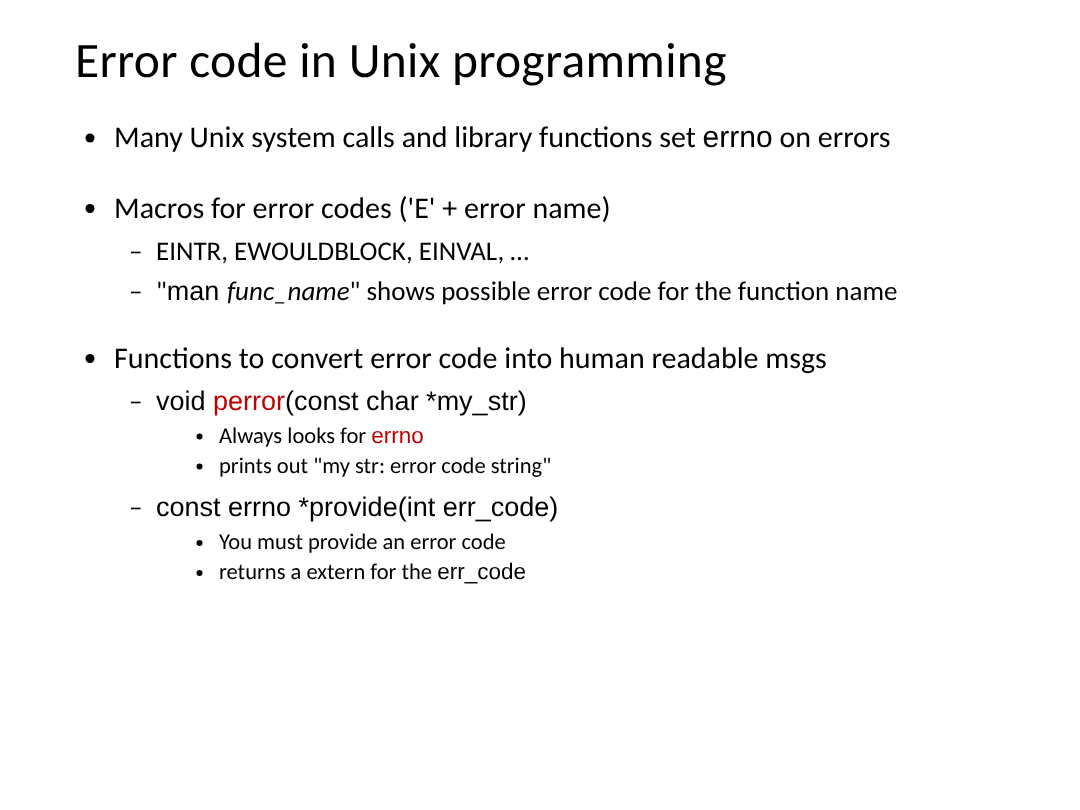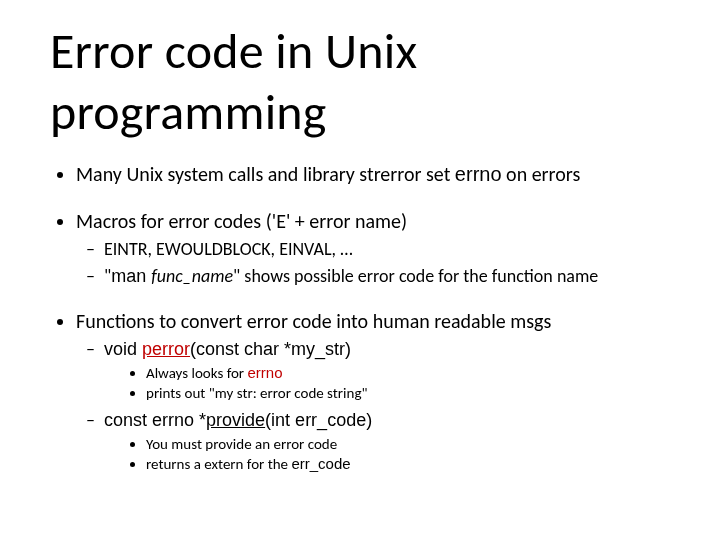--- a/index.html
+++ b/index.html
@@ -9,21 +9,21 @@
     height: 540px;
     background: #ffffff;
     font-family: Calibri, "Segoe UI", Arial, sans-serif;
     color: #000;
   }
   .slide {
     box-sizing: border-box;
     padding: 20px 40px 20px 50px;
   }
   .title {
-    font-size: 50px;
+    font-size: 33px;
     font-weight: 400;
     margin: 0 0 20px 0;
     letter-spacing: 0.2px;
   }
   .decl {
     font-family: Arial, Helvetica, sans-serif;
     font-size: 18px;
     color: #c00000;
     margin-bottom: 20px;
   }
@@ -63,35 +63,35 @@
     padding-left: 42px;
     margin: 3px 0 6px 0;
   }
   ul.sub2 > li {
     font-size: 15px;
     margin-bottom: 2px;
     line-height: 1.25;
   }
   .sans { font-family: Arial, Helvetica, sans-serif; }
   .red  { color: #c00000; }
-  .ul   { text-decoration: underline; }
+  .ul   { }
   .ital { font-style: italic; }
 </style>
 </head>
 <body>
 
 <div class="slide">
 
   <h1 class="title">Error code in Unix programming</h1>
 
 
   <ul class="top">
 
     <li>
-      <span>Many Unix system calls and library strerror set </span><span class="sans">errno</span><span> on errors</span>
+      <span>Many Unix system calls and library functions set </span><span class="sans">errno</span><span> on errors</span>
     </li>
 
     <li>
       <span>Macros for error codes ('E' + error name)</span>
       <ul class="sub1">
         <li>EINTR, EWOULDBLOCK, EINVAL, …</li>
         <li>
           <span>"</span><span class="sans">man </span><span class="ital">func_name</span><span>" shows possible error code for the function name</span>
         </li>
       </ul>

